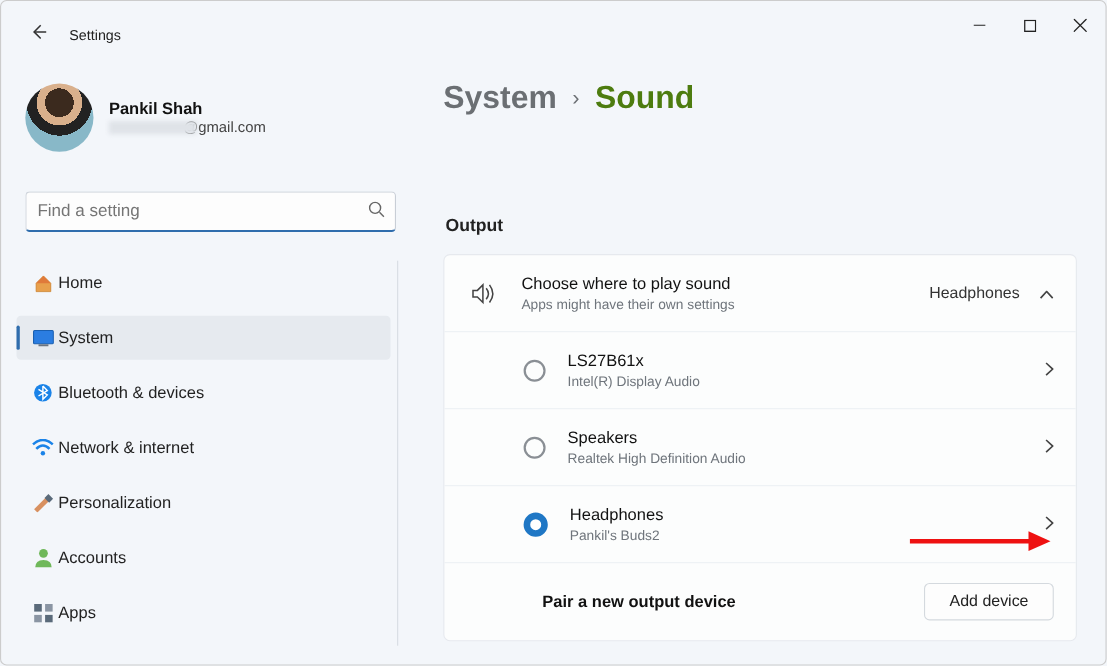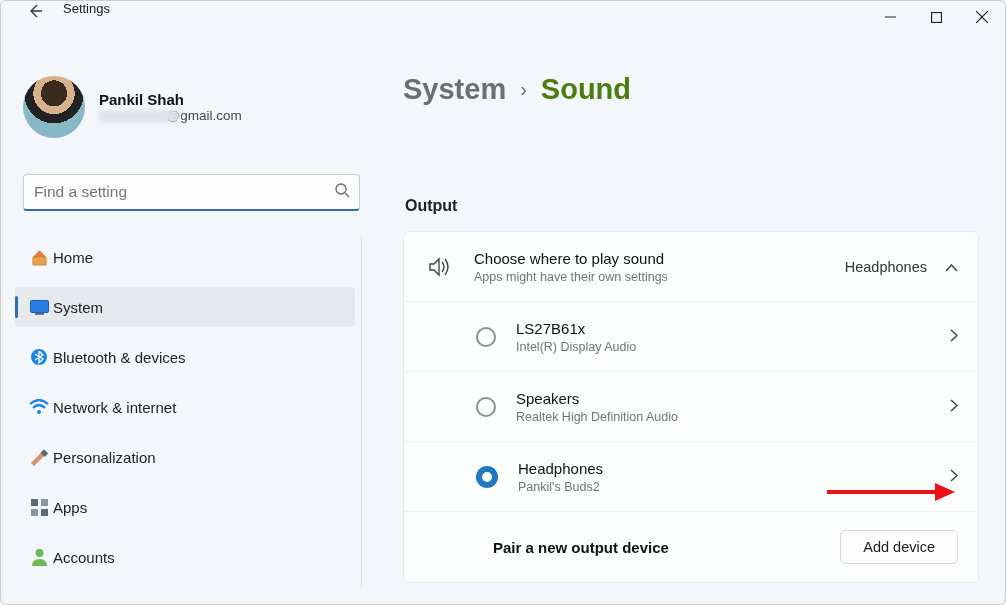--- a/index.html
+++ b/index.html
@@ -1,17 +1,17 @@
 <!DOCTYPE html>
 <html><head>
   <meta charset="utf-8">
   <style>
     * { margin:0; padding:0; box-sizing:border-box; font-family:"Segoe UI",Arial,sans-serif; }
     body { width:1006px; height:605px; background:#f3f6fa; overflow:hidden; position:relative; border:1px solid #ccc; border-radius:6px; }
-    .titlebar { position:absolute; top:0; left:0; right:0; height:38px; display:flex; align-items:flex-start; }
+    .titlebar { position:absolute; top:0; left:0; right:0; height:38px; display:flex; align-items:flex-end; }
     .back-btn { width:20px; height:20px; margin-left:24px; display:flex; align-items:center; justify-content:center; cursor:pointer; }
     .title { margin-left:18px; font-size:13px; color:#222; }
     .winctrls { margin-left:auto; display:flex; }
     .winbtn { width:46px; height:32px; display:flex; align-items:center; justify-content:center; cursor:pointer; font-size:13px; }
     .profile { position:absolute; left:22px; top:75px; display:flex; align-items:center; gap:14px; }
     .avatar { width:62px; height:62px; border-radius:50%; background:radial-gradient(circle at 50% 28%,#3b2a1e 0 24%,#d9b08c 24% 38%,#222 38% 55%, #88b8c8 55% 100%); }
     .profile-name { font-size:15px; font-weight:600; color:#111; }
     .profile-email { font-size:13.5px; color:#444; position:relative; }
     .profile-email::before { content:""; position:absolute; left:0; top:2px; width:80px; height:12px; background:#dfe3e8; filter:blur(2px); }
     .searchwrap { position:absolute; left:22px; top:173px; width:337px; }
@@ -136,37 +136,37 @@
     <span class="nav-icon">
         <svg width="20" height="18" viewBox="0 0 20 18">
           <path d="M2 15 L14 3 L17 6 L5 18 Z" fill="#d89060"></path>
           <rect x="13" y="2" width="6" height="5" transform="rotate(45 15 4)" fill="#5a6a7a"></rect>
         </svg>
       </span>
     <span>Personalization</span>
   </div>
   <div class="nav-item">
     <span class="nav-icon">
+        <svg width="17" height="18" viewBox="0 0 17 18">
+          <circle cx="8.5" cy="5" r="4" fill="#6fb85a"></circle>
+          <path d="M1 18 Q1 11 8.5 11 Q16 11 16 18 Z" fill="#6fb85a"></path>
+        </svg>
+      </span>
+    <span>Accounts</span>
+  </div>
+  <div class="nav-item">
+    <span class="nav-icon">
         <svg width="17" height="17" viewBox="0 0 17 17">
           <rect x="0" y="0" width="7" height="7" fill="#5a6a7a"></rect>
           <rect x="10" y="0" width="7" height="7" fill="#8a95a3"></rect>
           <rect x="0" y="10" width="7" height="7" fill="#8a95a3"></rect>
           <rect x="10" y="10" width="7" height="7" fill="#5a6a7a"></rect>
         </svg>
       </span>
     <span>Apps</span>
-  </div>
-  <div class="nav-item">
-    <span class="nav-icon">
-        <svg width="17" height="18" viewBox="0 0 17 18">
-          <circle cx="8.5" cy="5" r="4" fill="#6fb85a"></circle>
-          <path d="M1 18 Q1 11 8.5 11 Q16 11 16 18 Z" fill="#6fb85a"></path>
-        </svg>
-      </span>
-    <span>Accounts</span>
   </div>
 </div>
 
 <div class="breadcrumb">
   <span class="bc-parent">System</span>
   <span class="bc-sep">›</span>
   <span class="bc-current">Sound</span>
 </div>
 
 <div class="section-label">Output</div>

